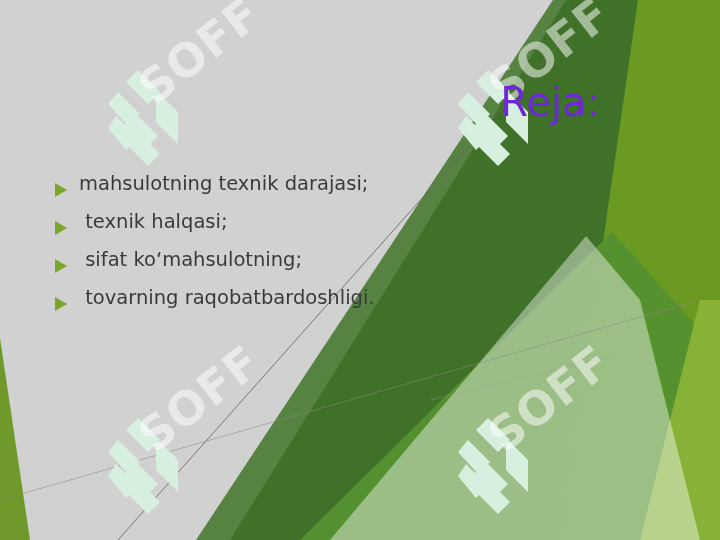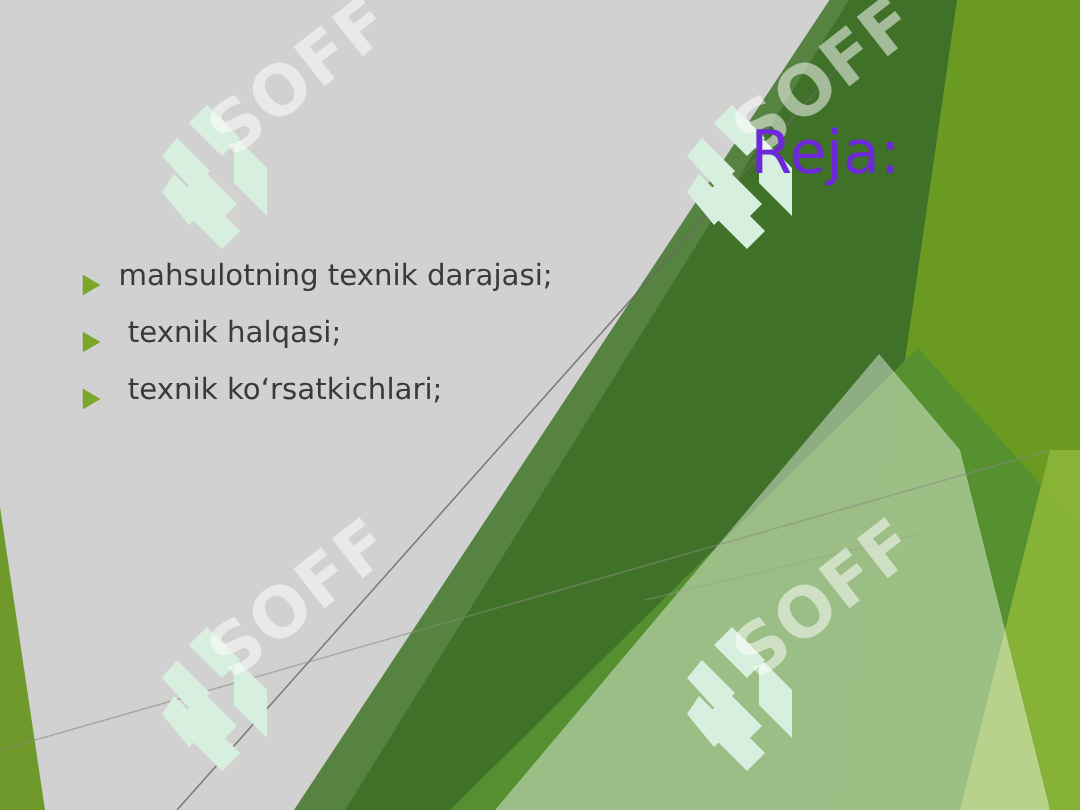--- a/index.html
+++ b/index.html
@@ -185,20 +185,28 @@
         </span>
         <span class="bullet-text"> texnik halqasi;</span>
       </div>
 
       <div class="bullet-item">
         <span class="bullet-marker">
           <svg width="12" height="14" viewBox="0 0 12 14" xmlns="http://www.w3.org/2000/svg">
             <polygon points="0,0 12,7 0,14" fill="#7aa62a"></polygon>
           </svg>
         </span>
-        <span class="bullet-text"> texnik ko‘rsatkichlari;</span>
-      </div>
-
+        <span class="bullet-text"> sifat ko‘mahsulotning;</span>
+      </div>
+
+      <div class="bullet-item">
+        <span class="bullet-marker">
+          <svg width="12" height="14" viewBox="0 0 12 14" xmlns="http://www.w3.org/2000/svg">
+            <polygon points="0,0 12,7 0,14" fill="#7aa62a"></polygon>
+          </svg>
+        </span>
+        <span class="bullet-text"> tovarning raqobatbardoshligi.</span>
+      </div>
 
     </div>
   </div>
 
 </div>
 
 </body></html>

